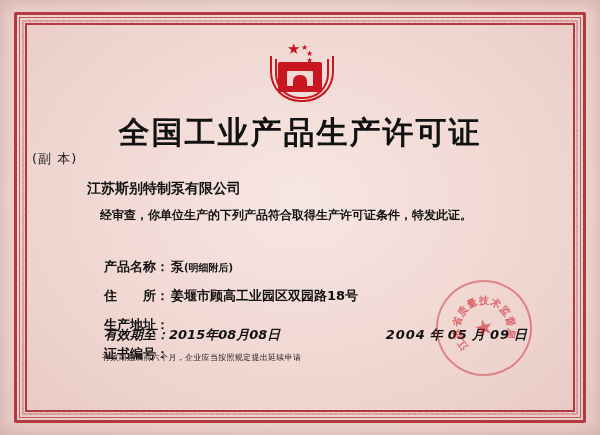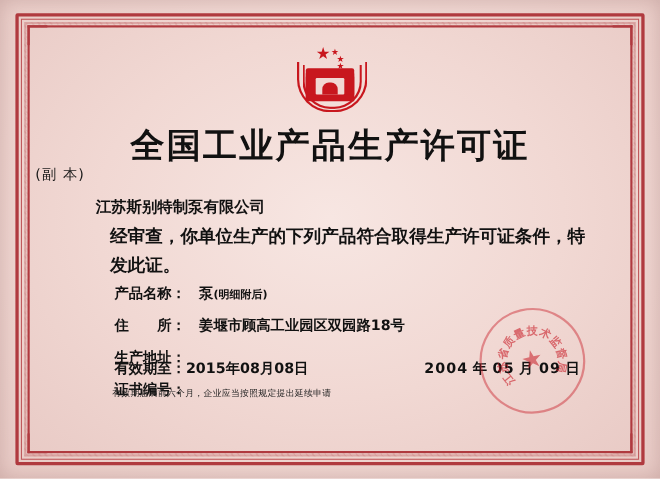--- a/index.html
+++ b/index.html
@@ -214,21 +214,21 @@
     top: 150px;
     font-size: 14px;
     font-weight: bold;
     color: #111;
   }
   .statement {
     position: absolute;
     left: 68px;
     right: 30px;
     top: 172px;
-    font-size: 16px;
+    font-size: 12px;
     font-weight: bold;
     line-height: 26px;
     color: #111;
   }
 
   .fields {
     position: absolute;
     left: 72px;
     right: 30px;
     top: 228px;
@@ -236,41 +236,42 @@
     color: #111;
   }
   .field-row {
     display: flex;
     align-items: baseline;
     margin-bottom: 11px;
     font-weight: bold;
   }
   .field-label {
     white-space: nowrap;
-    margin-right: 12px;
+    margin-right: 2px;
     text-align: right;
   }
   .field-value {
     font-weight: bold;
   }
   .field-note {
     font-weight: bold;
     font-size: 10px;
   }
 
   .date-row {
     position: absolute;
     left: 72px;
     right: 40px;
     top: 296px;
     display: flex;
     align-items: baseline;
     font-size: 13px;
     font-weight: bold;
     color: #111;
+    font-style: italic;
   }
   .valid-until {
     white-space: nowrap;
   }
   .issue-date {
     margin-left: auto;
     white-space: nowrap;
     letter-spacing: 1px;
   }
   .issue-date .num { margin: 0 4px; }

